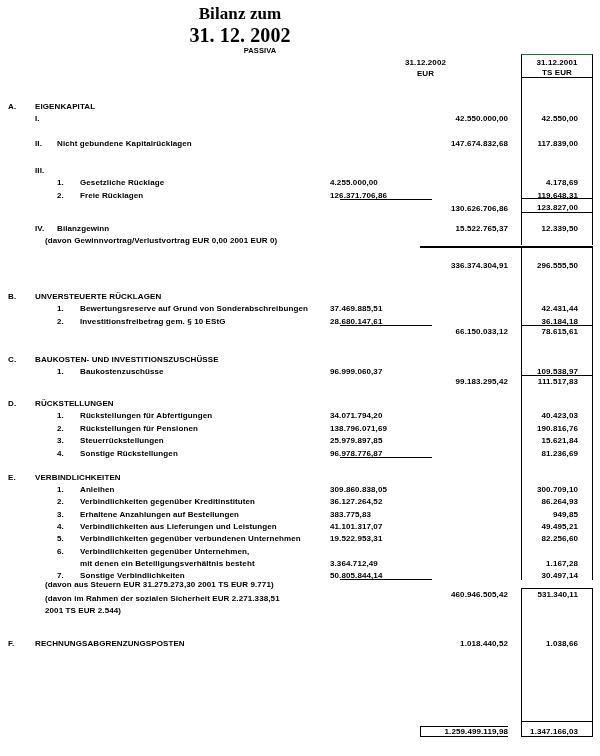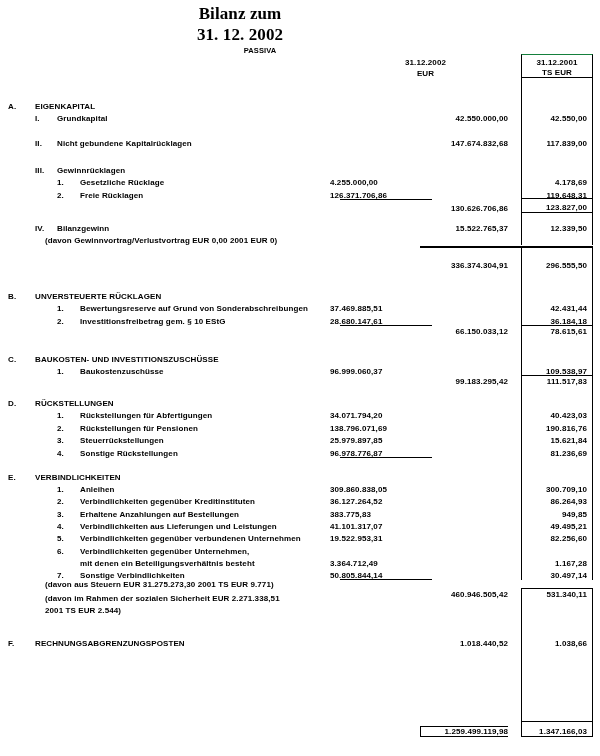--- a/index.html
+++ b/index.html
@@ -2,35 +2,35 @@
 <html><head>
 <meta charset="utf-8">
 <style>
   html,body{margin:0;padding:0;background:#fff;}
   #page{position:relative;width:600px;height:756px;background:#fff;color:#000;
         font-family:"Liberation Sans",sans-serif;font-size:8px;font-weight:700;
         letter-spacing:.1px;overflow:hidden;}
   
   #title-wrap{text-align:center;width:480px;padding-top:4px;}
   .t1{font-family:"Liberation Serif",serif;font-size:17px;font-weight:bold;line-height:20px;}
-  .t2{font-family:"Liberation Serif",serif;font-size:17px;font-weight:bold;line-height:22px;}
+  .t2{font-family:"Liberation Serif",serif;font-size:20px;font-weight:bold;line-height:22px;}
   .t3{font-size:7.5px;font-weight:bold;line-height:9px;padding-left:40px;}
   
   .row{display:grid;grid-template-columns:30px 27px 273px 90px 88px 13px 72px 7px;
        align-items:end;line-height:9px;}
   .cl{grid-column:1/2;padding-left:8px;}
   .ct{grid-column:2/4;padding-left:5px;}
   .cn{grid-column:2/3;padding-left:5px;}
   .clabel{grid-column:3/4;}
   .cont{padding-left:23px;}
   .inum{display:inline-block;width:23px;}
   .cnote{grid-column:2/6;padding-left:15px;}
   .a1{grid-column:4/5;position:relative;}
   .a2{grid-column:5/6;text-align:right;}
-  .ap{grid-column:7/8;text-align:right;padding-right:5px;
+  .ap{grid-column:7/8;text-align:right;padding-right:14px;
       border-left:1px solid #000;border-right:1px solid #000;height:100%;
       display:flex;align-items:flex-end;justify-content:flex-end;}
   .hdrc{justify-content:center !important;padding-right:0 !important;}
   .hdr2002{grid-column:4/7;text-align:center;}
   .row.u .a1::after{content:"";position:absolute;left:10px;right:-12px;bottom:0;
       border-bottom:1.5px solid #000;}
   .pt{border-top:1.5px solid #000;}
   .pb{border-bottom:1.5px solid #000;}
   .ptop1{border-top:1px solid #15803d;}
   .rl{grid-column:5/7;border-top:2px solid #000;height:100%;}
@@ -61,33 +61,31 @@
       <div class="ap"></div>
     </div>
 
   <div class="row" style="height:12px">
     <div class="cl">A.</div>
     <div class="ct">EIGENKAPITAL</div>
     <div class="ap"></div>
   </div>
   <div class="row" style="height:12px">
     <div class="cn">I.</div>
-    <div class="clabel">Grundkapital</div>
     <div class="a2">42.550.000,00</div>
     <div class="ap">42.550,00</div>
   </div>
   <div class="row" style="height:25px">
     <div class="cn">II.</div>
     <div class="clabel">Nicht gebundene Kapitalrücklagen</div>
     <div class="a2">147.674.832,68</div>
     <div class="ap">117.839,00</div>
   </div>
   <div class="row" style="height:27px">
     <div class="cn">III.</div>
-    <div class="clabel">Gewinnrücklagen</div>
     <div class="ap"></div>
   </div>
   <div class="row" style="height:12px">
     <div class="clabel"><span class="inum">1.</span><span>Gesetzliche Rücklage</span></div>
     <div class="a1">4.255.000,00</div>
     <div class="ap">4.178,69</div>
   </div>
   <div class="row u" style="height:13px">
     <div class="clabel"><span class="inum">2.</span><span>Freie Rücklagen</span></div>
     <div class="a1">126.371.706,86</div>

